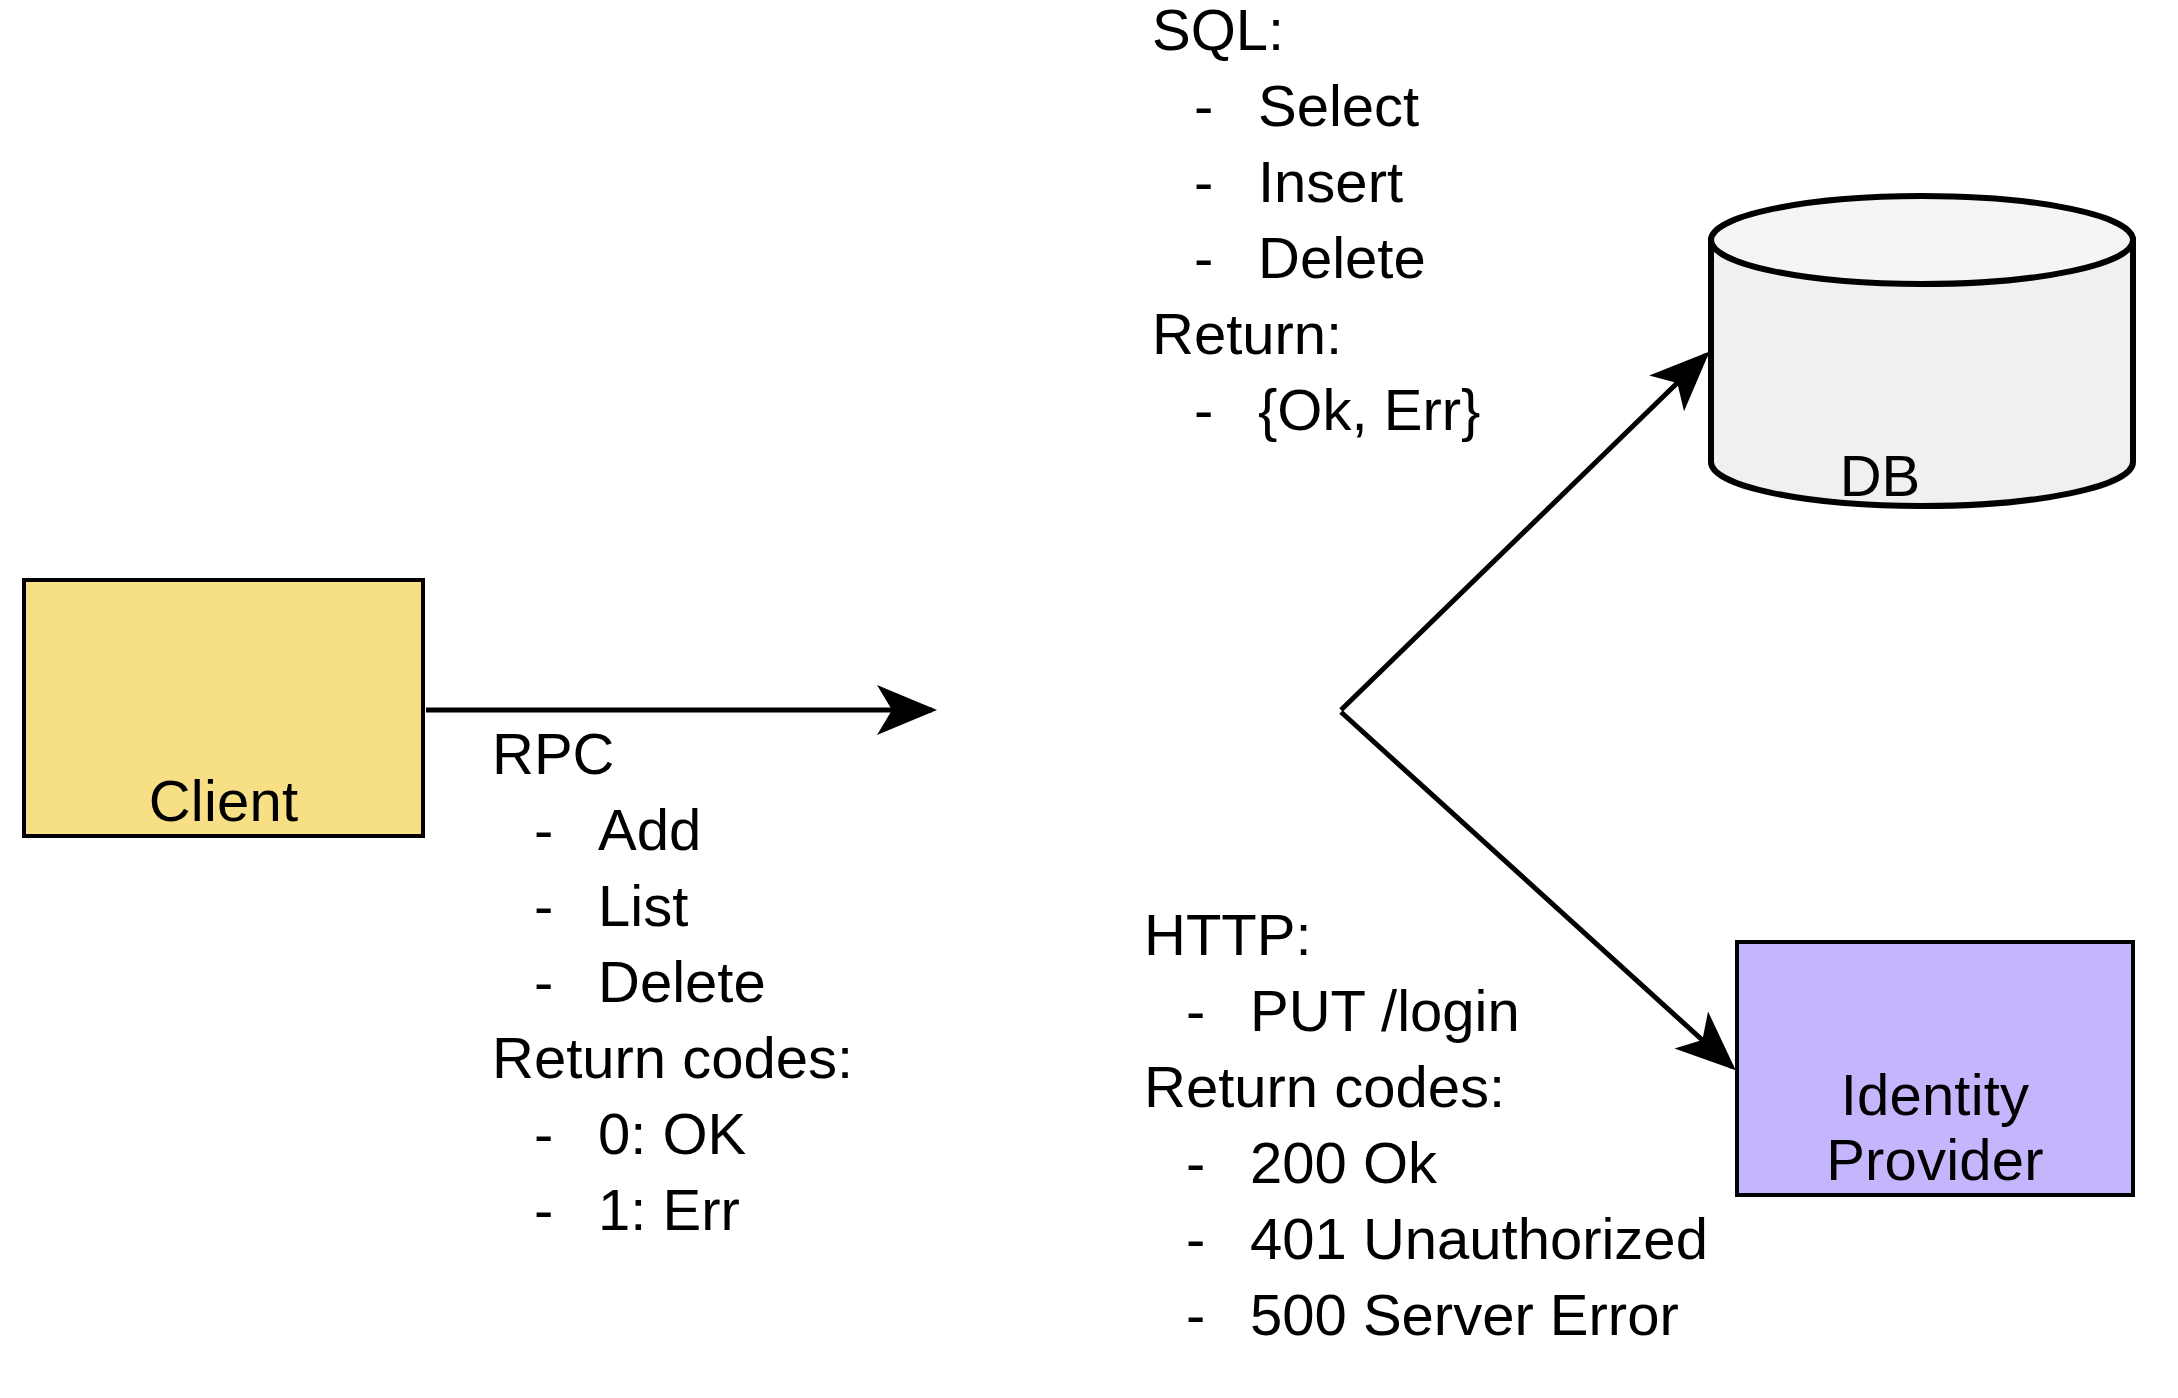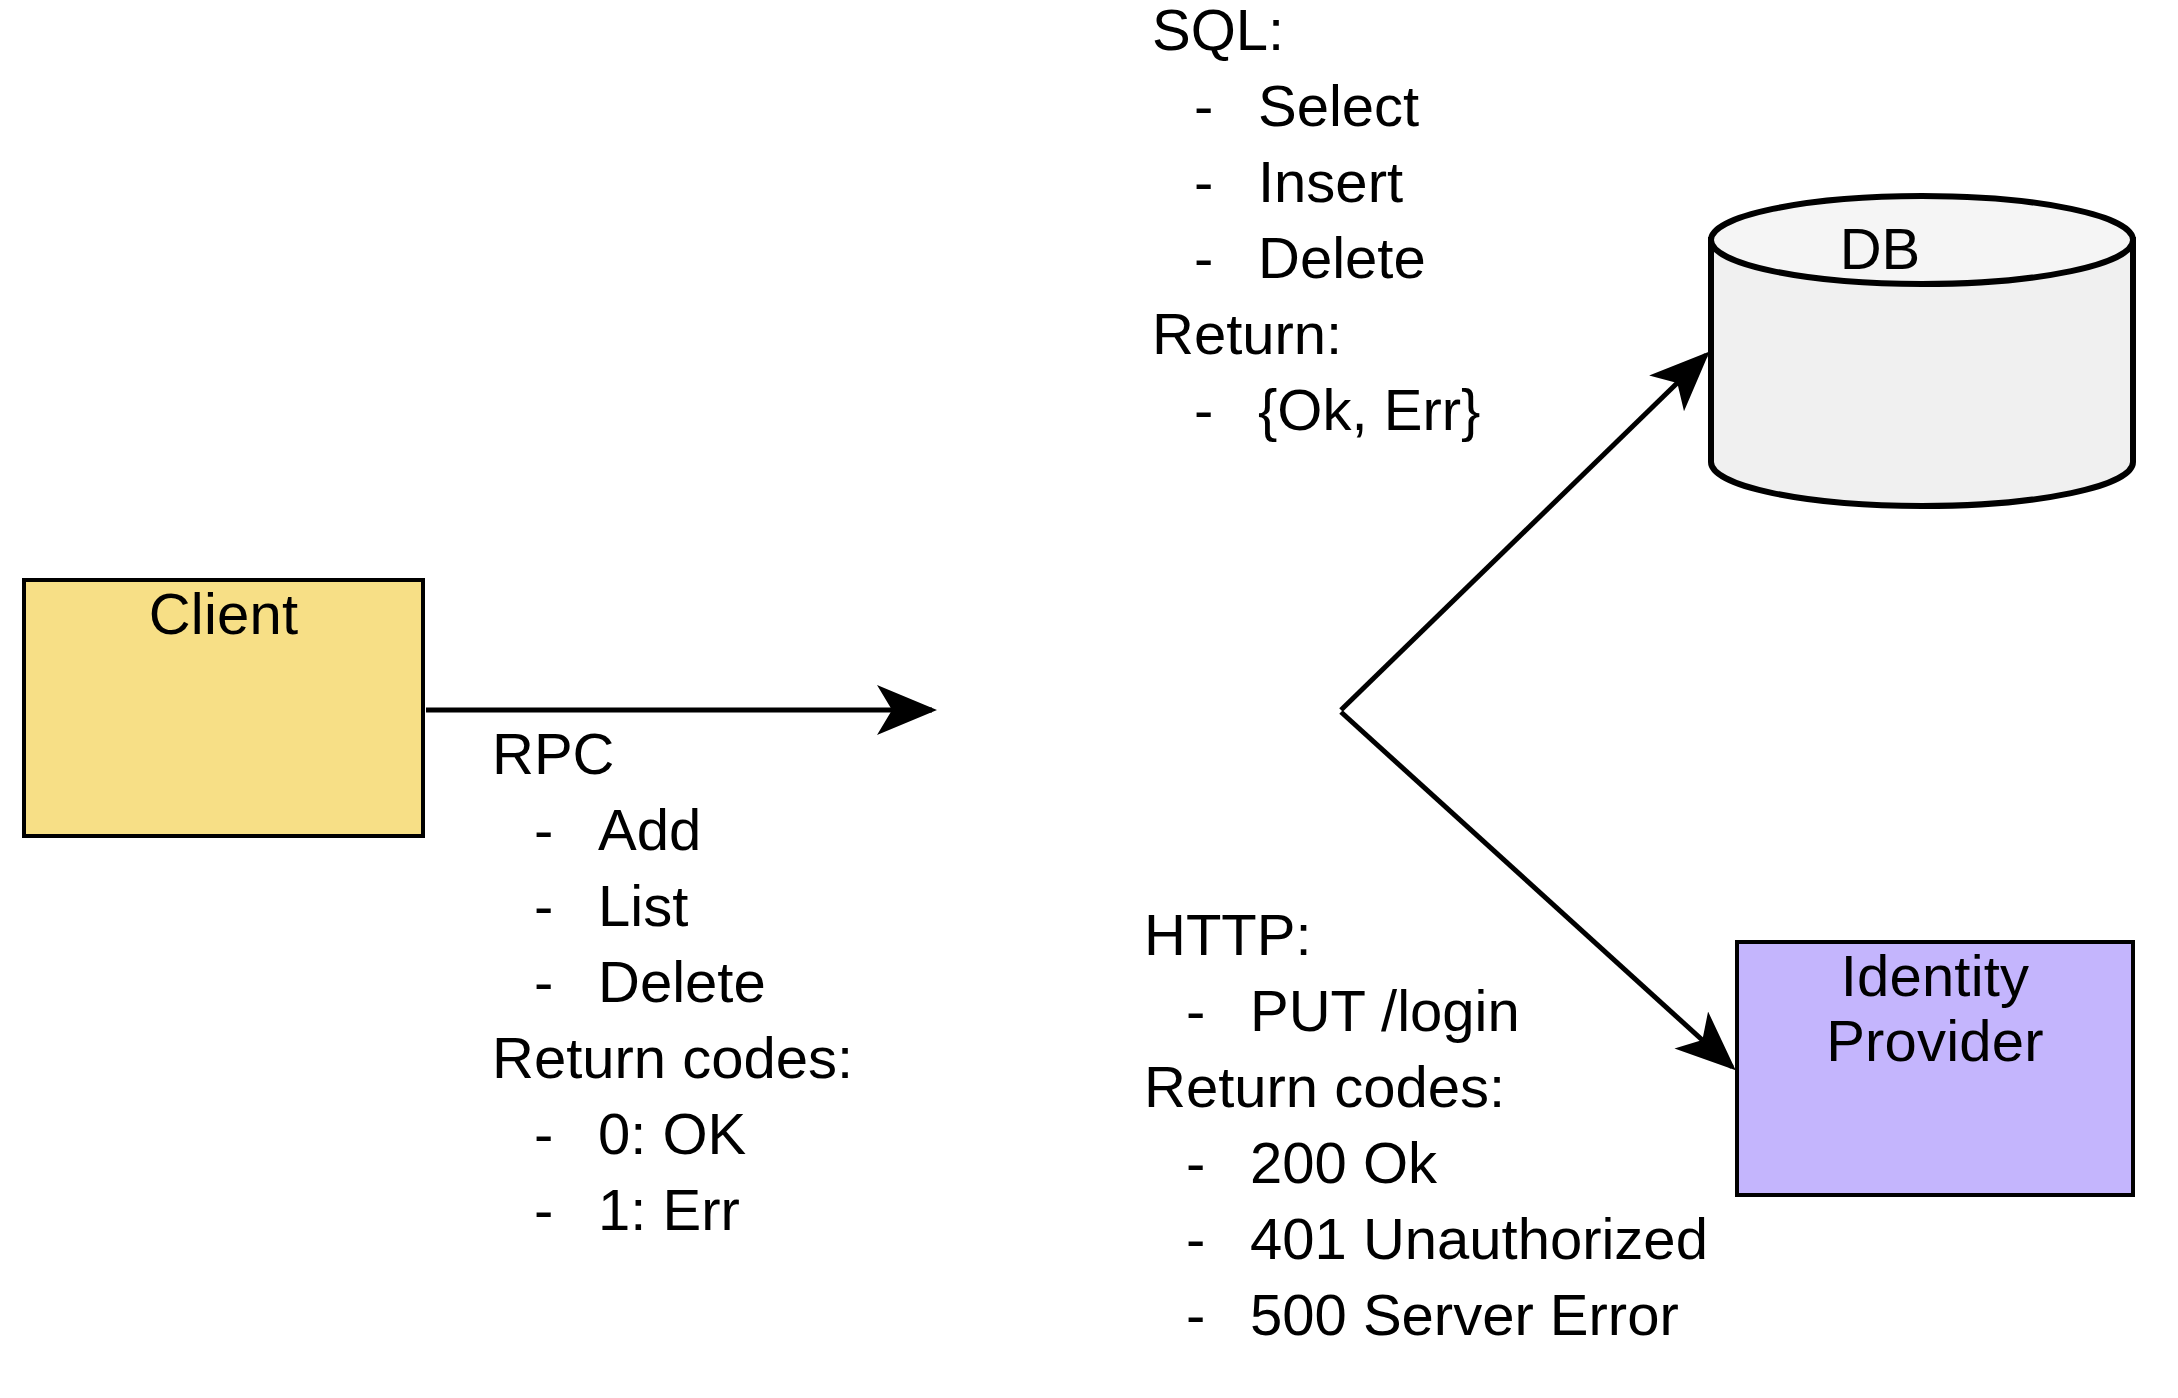--- a/index.html
+++ b/index.html
@@ -27,21 +27,21 @@
     height: 1398px;
     pointer-events: none;
   }
 
   
   .node {
     position: absolute;
     box-sizing: border-box;
     border: 4px solid #000000;
     display: flex;
-    align-items: flex-start;
+    align-items: flex-end;
     justify-content: center;
     text-align: center;
     font-size: 58px;
     line-height: 1.12;
     letter-spacing: 0.2px;
   }
   .node.yellow { background: #F7DF86; }
   .node.grey   { background: #c4b5fd; }
 
   #node-client {
@@ -61,21 +61,21 @@
     top: 193px;
     width: 428px;
     height: 316px;
   }
   #node-db svg { display: block; width: 428px; height: 316px; overflow: visible; }
   #node-db .db-label {
     position: absolute;
     left: 0; top: 0;
     width: 344px; height: 316px;
     display: flex;
-    align-items: flex-start;
+    align-items: flex-end;
     justify-content: center;
     font-size: 58px;
     padding-top: 22px;
     box-sizing: border-box;
   }
 
   
   .ann {
     position: absolute;
     font-size: 58px;

